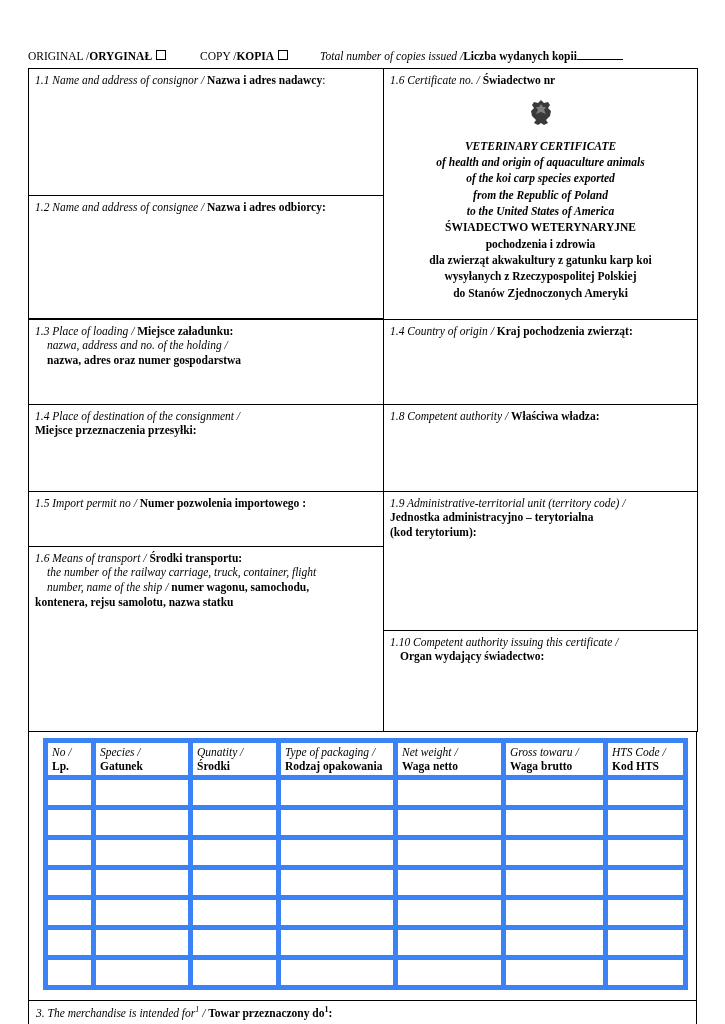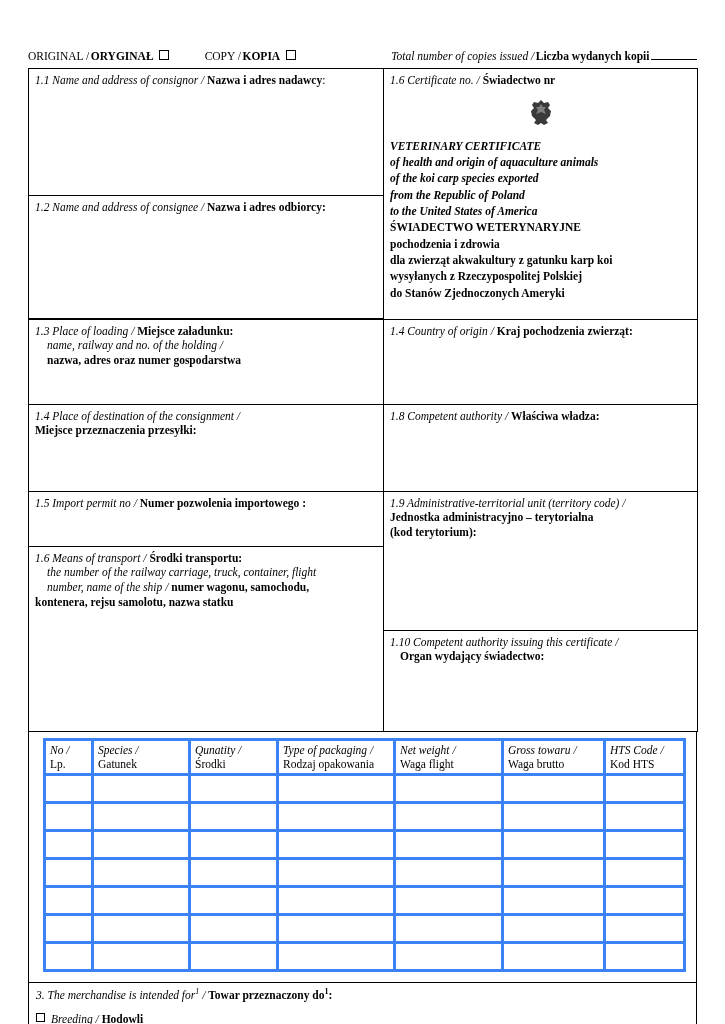--- a/index.html
+++ b/index.html
@@ -20,53 +20,53 @@
     height: 1024px;
     box-sizing: border-box;
     padding: 50px 28px 0 28px;
   }
   .topline {
     display: flex;
     align-items: baseline;
     font-size: 11.5px;
     margin-bottom: 6px;
     white-space: nowrap;
-    justify-content: space-between;
   }
   .it { font-style: italic; }
   .bd { font-weight: bold; }
   .chk {
     display: inline-block;
     width: 8px;
     height: 8px;
     border: 1px solid #000;
     margin: 0 2px 0 4px;
     vertical-align: 1px;
   }
   .sp-copy { margin-left: 32px; }
-  .sp-total { margin-left: 92px; }
+  .sp-total { margin-left: 30px; }
   .uline { display: inline-block; border-bottom: 1px solid #000; width: 46px; }
 
   table.frame {
     border-collapse: collapse;
     width: 669px;
     table-layout: fixed;
   }
   table.frame td {
     border: 1px solid #000;
     vertical-align: top;
     padding: 4px 6px 4px 6px;
     font-size: 11.5px;
     line-height: 1.25;
   }
   .lbl { font-size: 11.5px; line-height: 1.28; }
   .sub { padding-left: 12px; }
 
   
   .cert-block {
+    text-align: center;
     padding-top: 10px;
   }
   .eagle {
     margin: 0 auto 10px auto;
     width: 26px;
     height: 30px;
     display: block;
   }
   .cert-en {
     font-style: italic;
@@ -82,30 +82,30 @@
   }
 
   
   table.goods {
     border-collapse: collapse;
     width: 640px;
     margin: 6px 0 0 14px;
     table-layout: fixed;
   }
   table.goods td, table.goods th {
-    border: 3px solid #3b82f6;
+    border: 5px solid #3b82f6;
     font-size: 11.5px;
     padding: 2px 4px;
     height: 21px;
     vertical-align: top;
     text-align: left;
     font-weight: normal;
   }
   table.goods th .h1 { font-style: italic; }
-  table.goods th .h2 { font-weight: normal; }
+  table.goods th .h2 { font-weight: bold; }
   .rowcell { height: 21px; }
 
   .sect-title {
     font-size: 11.5px;
     padding: 4px 7px 2px 7px;
   }
   .opts {
     font-size: 11.5px;
     line-height: 1.62;
     padding: 6px 7px 7px 7px;
@@ -184,21 +184,21 @@
 
   <table class="frame" style="margin-top:-1px">
     <colgroup>
       <col style="width:355px">
       <col style="width:314px">
     </colgroup>
     <tbody>
       <tr>
         <td style="height:76px">
           <div class="lbl"><span class="it">1.3 Place of loading / </span><span class="bd">Miejsce załadunku:</span></div>
-          <div class="lbl sub it">name, railway and no. of the holding /</div>
+          <div class="lbl sub it">nazwa, address and no. of the holding /</div>
           <div class="lbl sub bd">nazwa, adres oraz numer gospodarstwa</div>
         </td>
         <td style="height:44px">
           <div class="lbl"><span class="it">1.4 Country of origin / </span><span class="bd">Kraj pochodzenia zwierząt:</span></div>
         </td>
       </tr>
       <tr>
         <td style="height:78px">
           <div class="lbl it">1.4 Place of destination of the consignment /</div>
           <div class="lbl bd">Miejsce przeznaczenia przesyłki:</div>
@@ -261,21 +261,21 @@
                 <th>
                     <div class="h1">Qunatity /</div>
                     <div class="h2">Środki</div>
                   </th>
                 <th>
                     <div class="h1">Type of packaging /</div>
                     <div class="h2">Rodzaj opakowania</div>
                   </th>
                 <th>
                     <div class="h1">Net weight /</div>
-                    <div class="h2">Waga flight</div>
+                    <div class="h2">Waga netto</div>
                   </th>
                 <th>
                     <div class="h1">Gross towaru /</div>
                     <div class="h2">Waga brutto</div>
                   </th>
                 <th>
                     <div class="h1">HTS Code /</div>
                     <div class="h2">Kod HTS</div>
                   </th>
               </tr>

